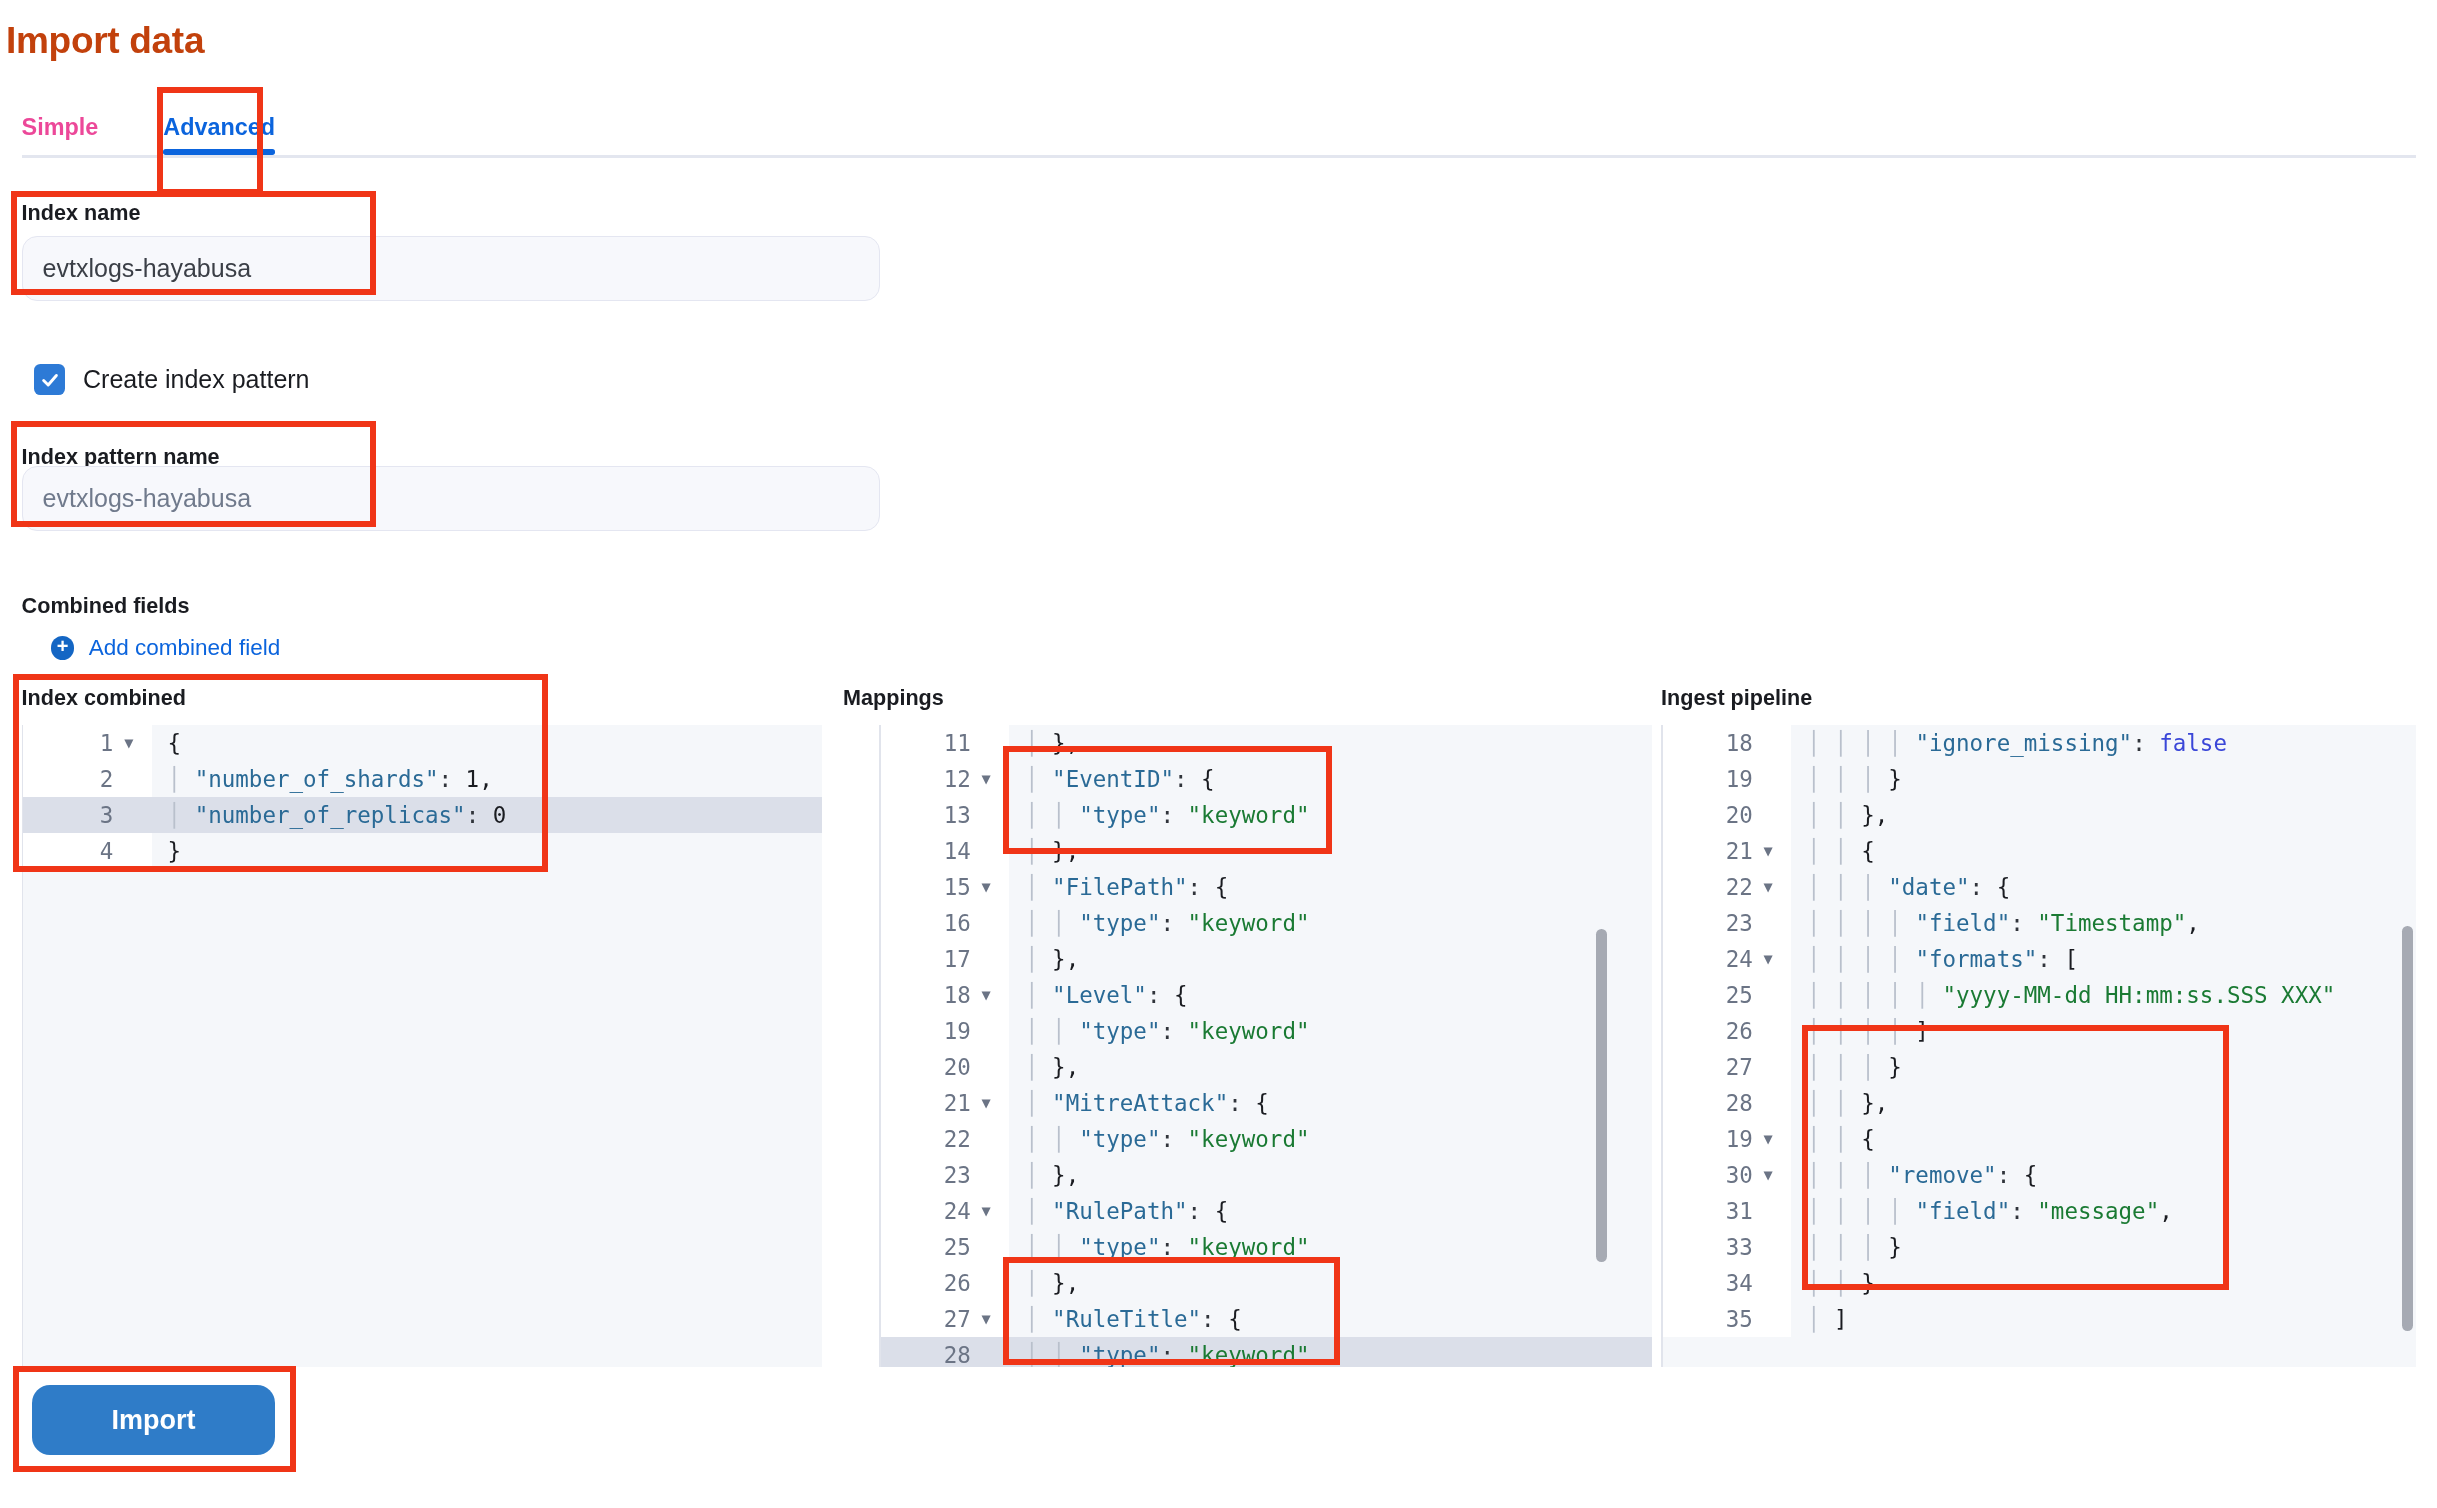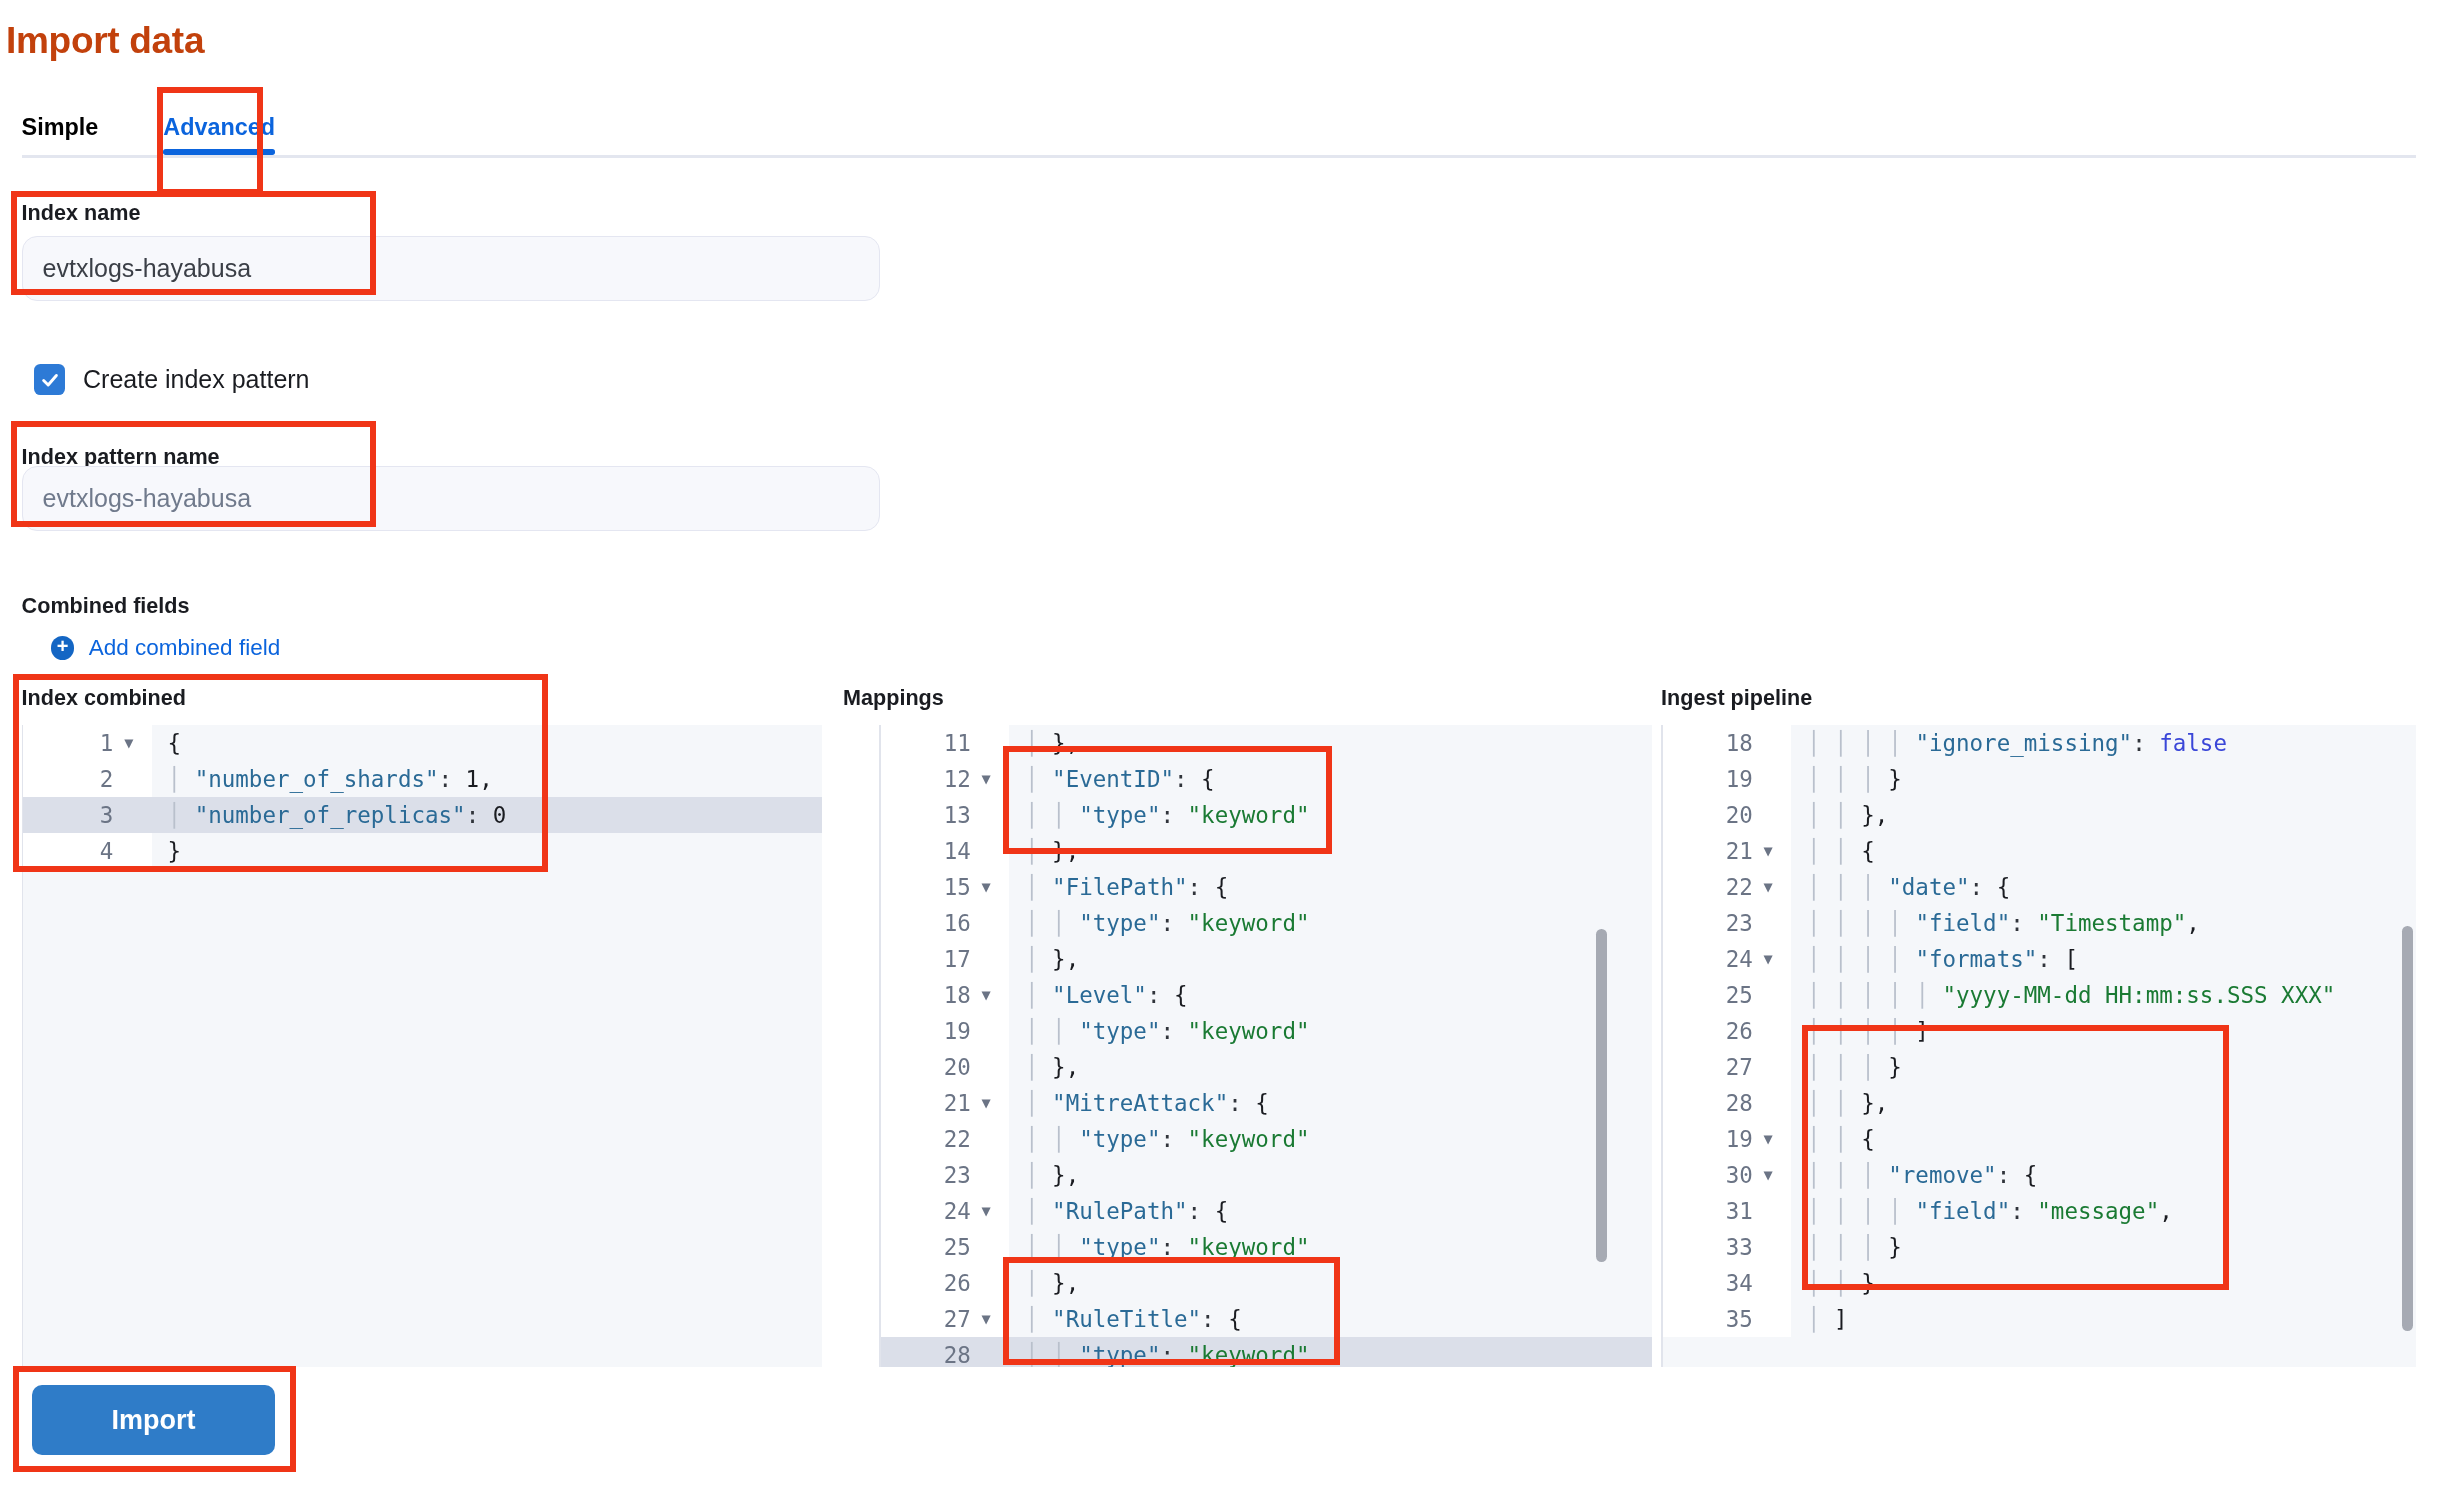--- a/index.html
+++ b/index.html
@@ -29,21 +29,21 @@
   .tabs {
     position: absolute;
     left: 21.6px; top: 99px;
     display: flex;
     align-items: flex-end;
     height: 56px;
   }
   .tab {
     font-size: 23.4px;
     font-weight: 700;
-    color: #000000;
+    color: #ec4899;
     padding: 0 31px 16px 0;
     position: relative;
     cursor: pointer;
     line-height: 1;
   }
   .tab:first-child { padding-left: 0; }
   .tab.active { color: #0b64dd; padding-left: 34px; padding-right: 31px; }
   .tab.active::after {
     content: "";
     position: absolute;
@@ -203,21 +203,21 @@
   }
 
   
   .import-btn {
     position: absolute;
     left: 32px; top: 1385px;
     width: 243px; height: 70px;
     background: #2f7cc8;
     color: #ffffff;
     border: none;
-    border-radius: 10px;
+    border-radius: 18px;
     font-size: 27px;
     font-weight: 700;
     font-family: "Liberation Sans", sans-serif;
     cursor: pointer;
   }
 
   
   .annot {
     position: absolute;
     border: 6.3px solid #f03517;

